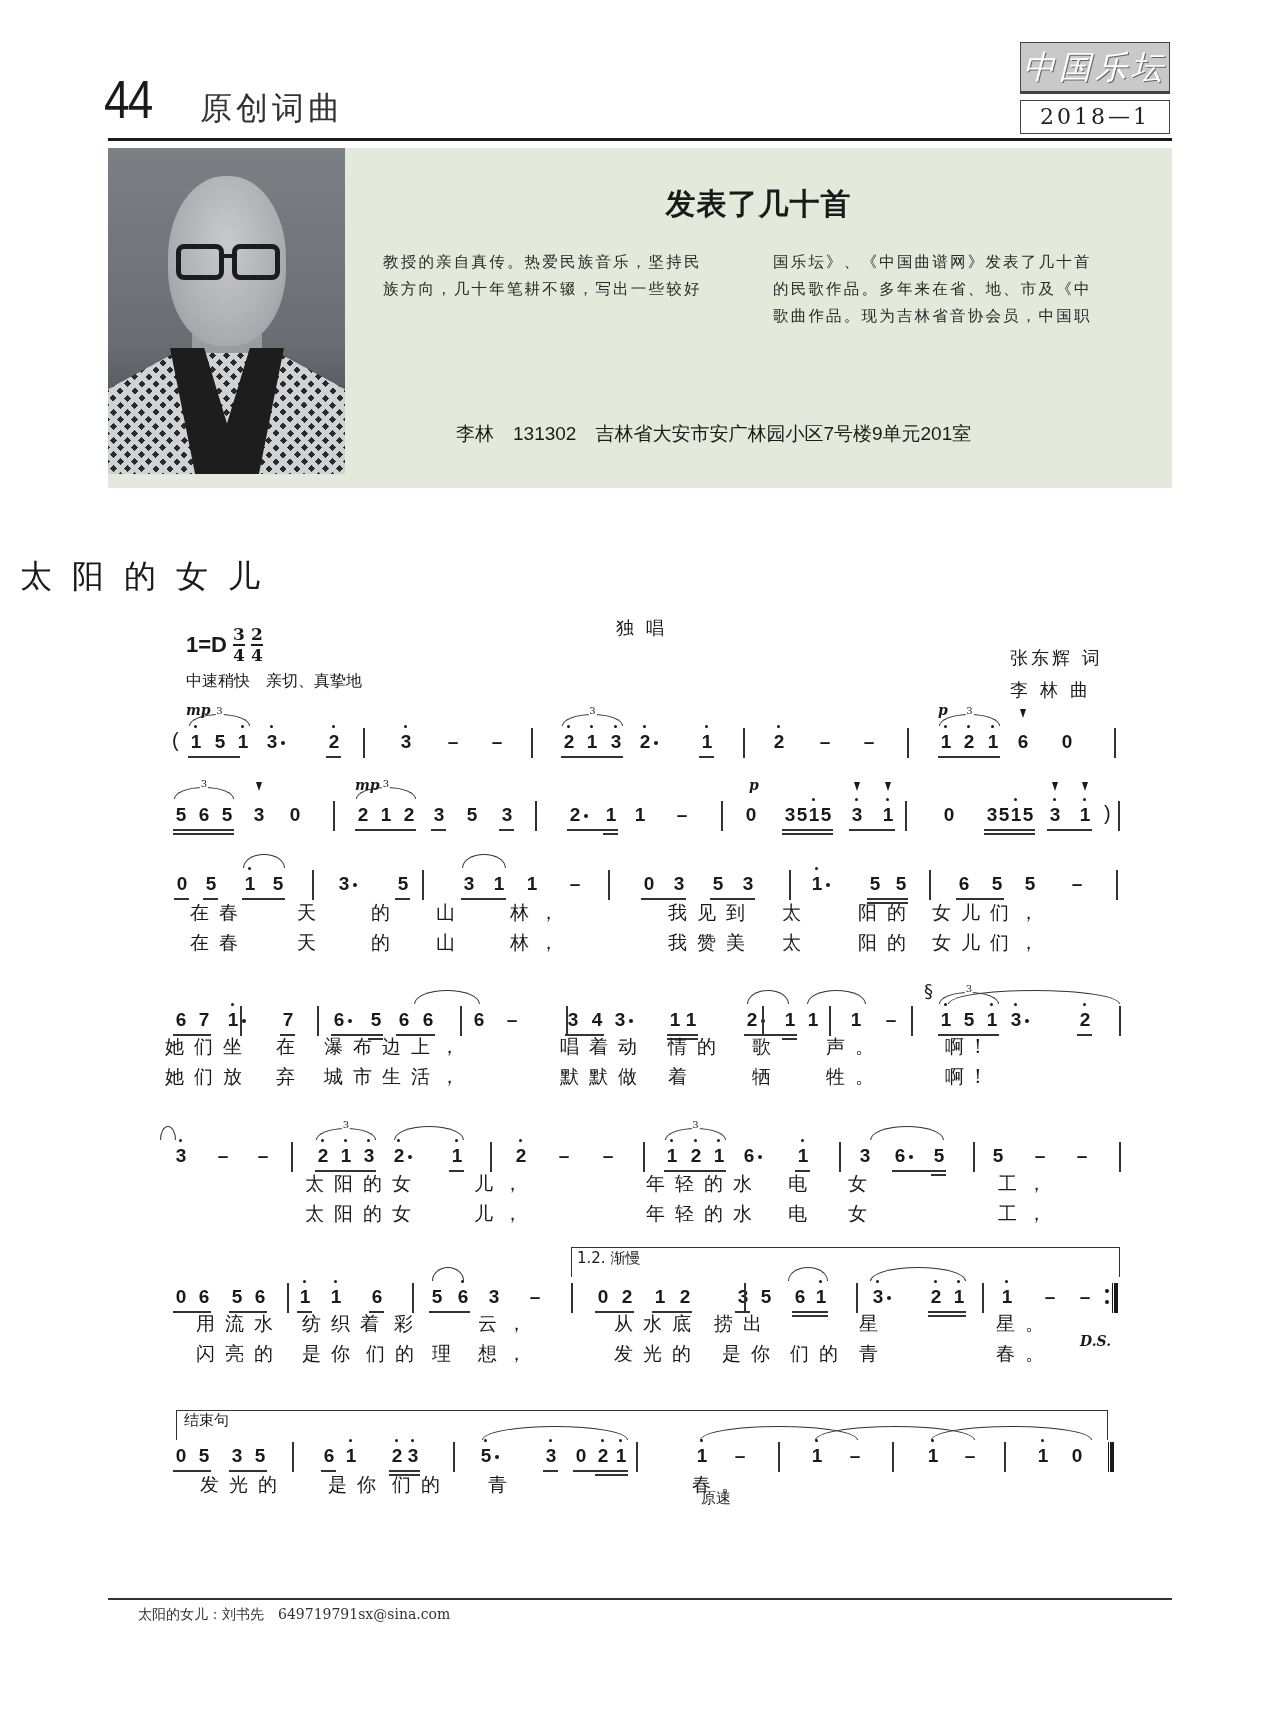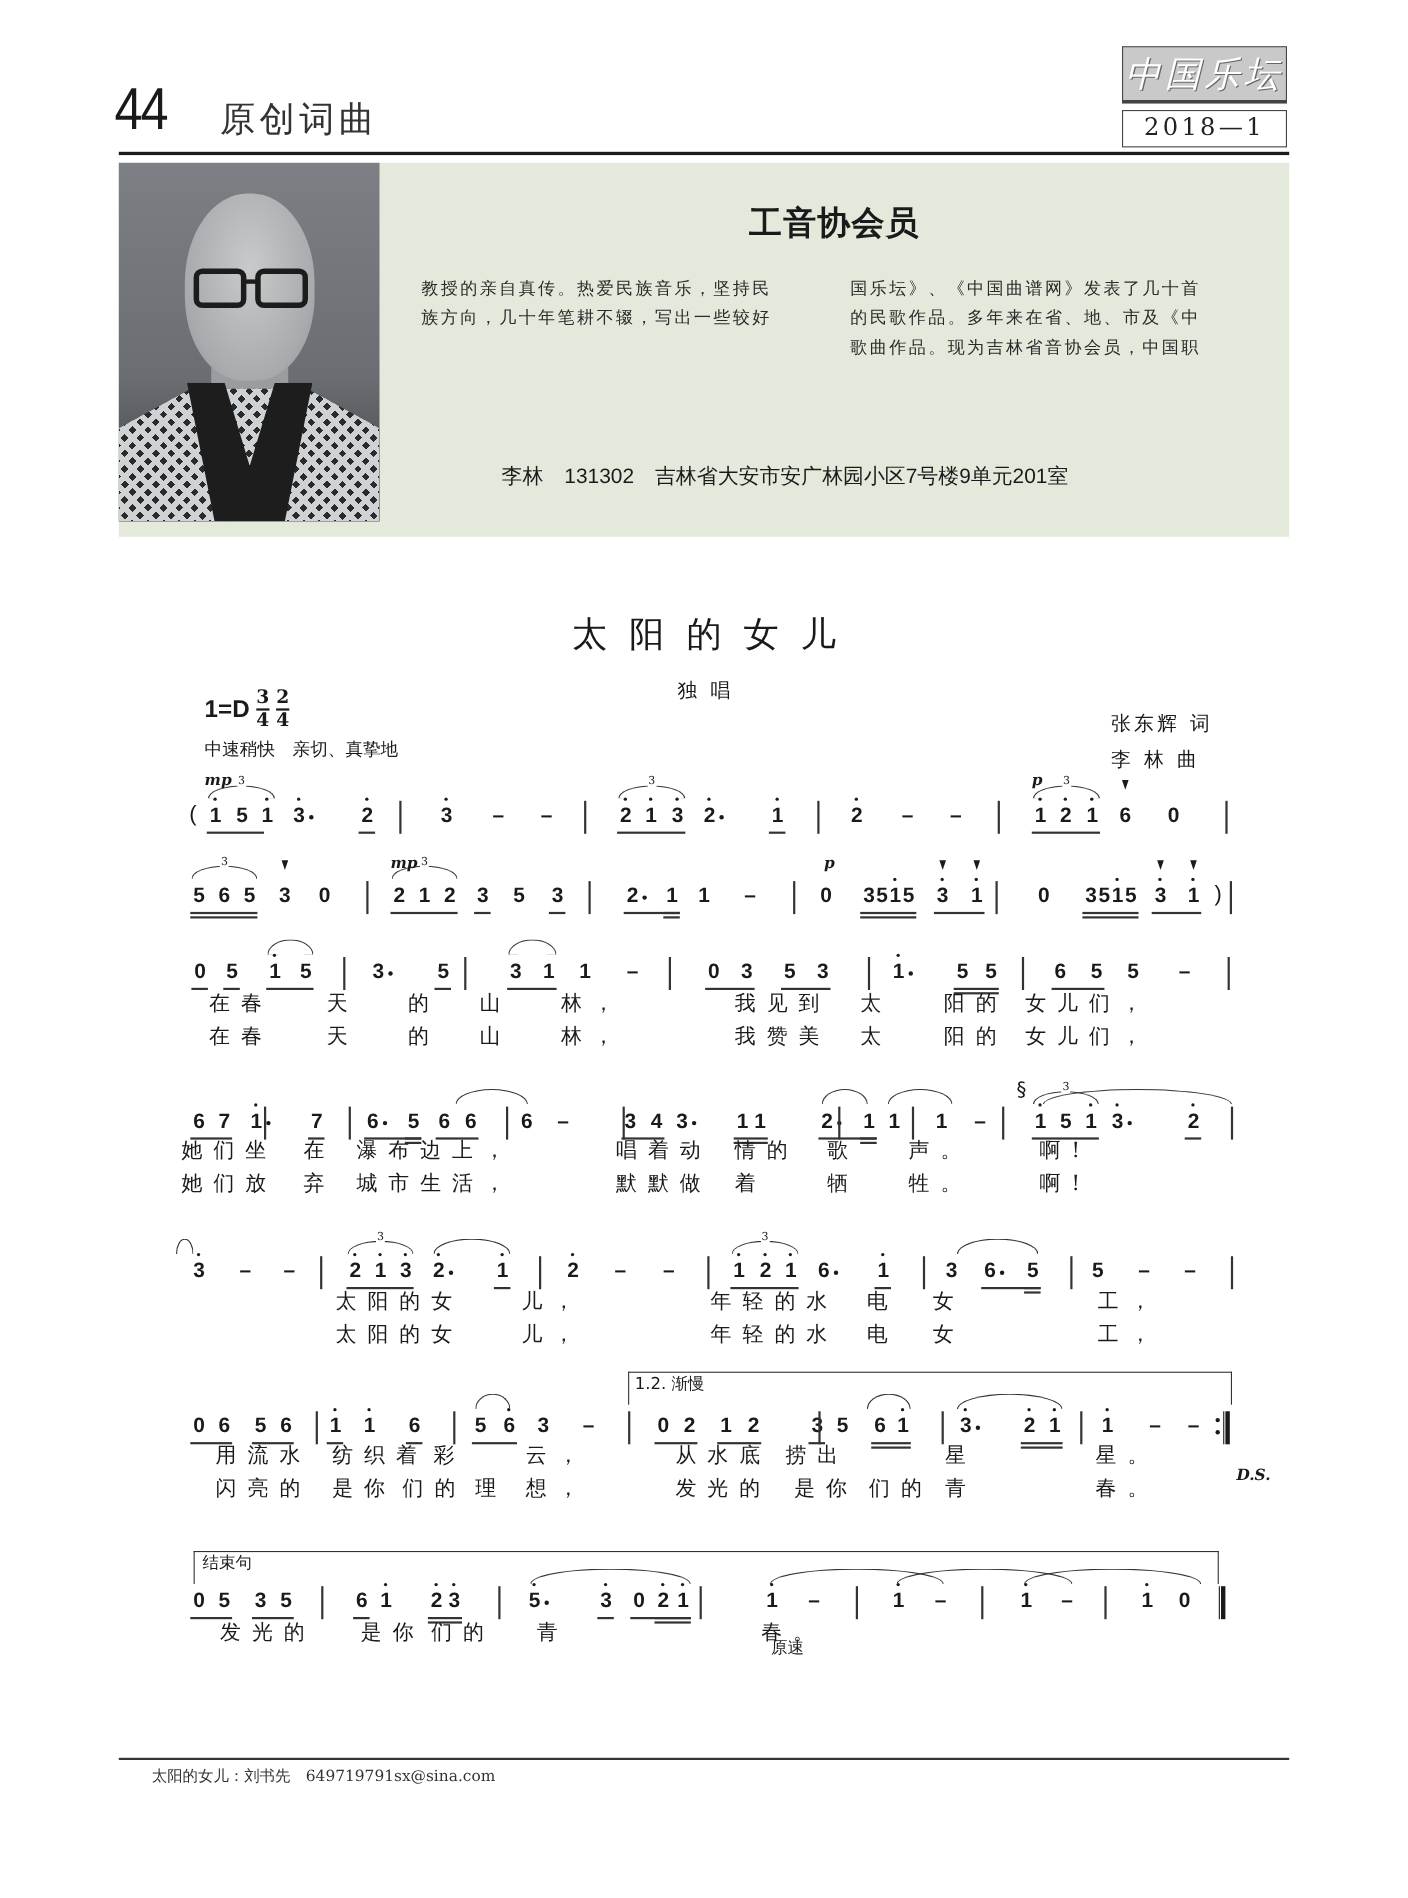--- a/index.html
+++ b/index.html
@@ -26,21 +26,21 @@
   .portrait .neck { position: absolute; left: 84px; top: 186px; width: 70px; height: 60px; background: #9a9d9f; }
   .portrait .shirt { position: absolute; left: 0; top: 205px; width: 237px; height: 121px; background-color: #2a2a2a; background-image: repeating-linear-gradient(45deg, #cfd2d4 0 5px, transparent 5px 10px), repeating-linear-gradient(-45deg, #cfd2d4 0 5px, transparent 5px 10px); clip-path: polygon(0 30%, 28% 0, 72% 0, 100% 30%, 100% 100%, 0 100%); }
   .portrait .collar { position: absolute; left: 62px; top: 200px; width: 114px; height: 126px; background: #1d1d1d; clip-path: polygon(0 0, 30% 0, 50% 60%, 70% 0, 100% 0, 78% 100%, 22% 100%); }
   .panel-title { left: 345px; top: 186px; width: 827px; text-align: center; font-family: "DejaVu Sans", sans-serif; font-weight: bold; font-size: 30px; line-height: 36px; color: #1a1a1a; letter-spacing: 1px; }
   .bio-col { font-family: "DejaVu Serif", serif; font-size: 15.5px; line-height: 27px; color: #2a2a2a; letter-spacing: 2.2px; }
   .bio-left { left: 383px; top: 249px; width: 330px; }
   .bio-right { left: 773px; top: 249px; width: 330px; }
   .contact-line { left: 456px; top: 422px; font-family: "Liberation Sans", sans-serif; font-size: 19px; line-height: 24px; color: #1a1a1a; white-space: pre; }
 
   
-  .song-title { left: 0; top: 556px; width: 1280px; text-align: center; font-family: "DejaVu Serif", serif; font-size: 32px; line-height: 40px; letter-spacing: 20px; padding-left: 20px; color: #1a1a1a; }
+  .song-title { left: 0; top: 556px; width: 1280px; text-align: left; font-family: "DejaVu Serif", serif; font-size: 32px; line-height: 40px; letter-spacing: 20px; padding-left: 20px; color: #1a1a1a; }
   .performance { left: 0; top: 616px; width: 1280px; text-align: center; font-family: "DejaVu Serif", serif; font-size: 18px; letter-spacing: 12px; padding-left: 12px; color: #1a1a1a; }
   .key-sig { left: 186px; top: 626px; font-family: "Liberation Sans", sans-serif; font-size: 22px; font-weight: bold; color: #1a1a1a; display: flex; align-items: center; }
   .key-sig .frac { display: inline-flex; flex-direction: column; align-items: center; margin-left: 6px; font-size: 17px; line-height: 17px; font-family: "DejaVu Serif", serif; }
   .key-sig .frac .bar { width: 12px; height: 2px; background: #1a1a1a; margin: 1px 0; }
   .tempo { left: 186px; top: 671px; font-family: "DejaVu Sans", sans-serif; font-size: 16px; color: #1a1a1a; white-space: pre; }
   .credit { font-family: "DejaVu Serif", serif; font-size: 18px; color: #1a1a1a; letter-spacing: 3px; }
   .credit-lyric { left: 1010px; top: 646px; }
   .credit-music { left: 1010px; top: 678px; letter-spacing: 12px; }
 
   
@@ -81,21 +81,21 @@
 <div class="abs profile-panel"></div>
 <div class="abs portrait" title="portrait photo of 李林">
   <div class="neck"></div>
   <div class="shirt"></div>
   <div class="collar"></div>
   <div class="head"></div>
   <div class="glasses-l"></div>
   <div class="glasses-r"></div>
   <div class="bridge"></div>
 </div>
-<div class="abs panel-title">工音协会员</div>
+<div class="abs panel-title">发表了几十首</div>
 <div class="abs bio-col bio-left">
   <div>教授的亲自真传。热爱民族音乐，坚持民</div>
   <div>族方向，几十年笔耕不辍，写出一些较好</div>
 </div>
 <div class="abs bio-col bio-right">
   <div>国乐坛》、《中国曲谱网》发表了几十首</div>
   <div>的民歌作品。多年来在省、地、市及《中</div>
   <div>歌曲作品。现为吉林省音协会员，中国职</div>
 </div>
 <div class="abs contact-line">李林　131302　吉林省大安市安广林园小区7号楼9单元201室</div>
@@ -401,21 +401,21 @@
     <div class="uline" style="left: 792px; top: 1311px; width: 36px;"></div>
     <div class="uline" style="left: 792px; top: 1315px; width: 36px;"></div>
     <div class="uline" style="left: 928px; top: 1311px; width: 38px;"></div>
     <div class="uline" style="left: 928px; top: 1315px; width: 38px;"></div>
     <div class="slur" style="left: 432px; top: 1267px; width: 32px;"></div>
     <div class="slur" style="left: 788px; top: 1267px; width: 40px;"></div>
     <div class="slur" style="left: 870px; top: 1267px; width: 96px;"></div>
     <div class="volta" style="left: 571px; top: 1247px; width: 549px;"></div>
     <div class="volta-label" style="left: 577px; top: 1249px;">1.2. 渐慢</div>
     <div class="repeat-dots" style="left: 1105px; top: 1289px;"></div>
-    <div class="ds" style="left: 1124px; top: 1333px;">D.S.</div>
+    <div class="ds" style="left: 1080px; top: 1333px;">D.S.</div>
     <div class="note" style="left: 174px; top: 1445px;">0</div>
     <div class="note" style="left: 197px; top: 1445px;">5</div>
     <div class="note" style="left: 230px; top: 1445px;">3</div>
     <div class="note" style="left: 253px; top: 1445px;">5</div>
     <div class="note" style="left: 322px; top: 1445px;">6</div>
     <div class="note" style="left: 344px; top: 1445px;">1<span class="dot-up"></span></div>
     <div class="note" style="left: 390px; top: 1445px;">2<span class="dot-up"></span></div>
     <div class="note" style="left: 406px; top: 1445px;">3<span class="dot-up"></span></div>
     <div class="note" style="left: 479px; top: 1445px;">5<span class="dot-up"></span><span class="aug"></span></div>
     <div class="note" style="left: 544px; top: 1445px;">3<span class="dot-up"></span></div>

